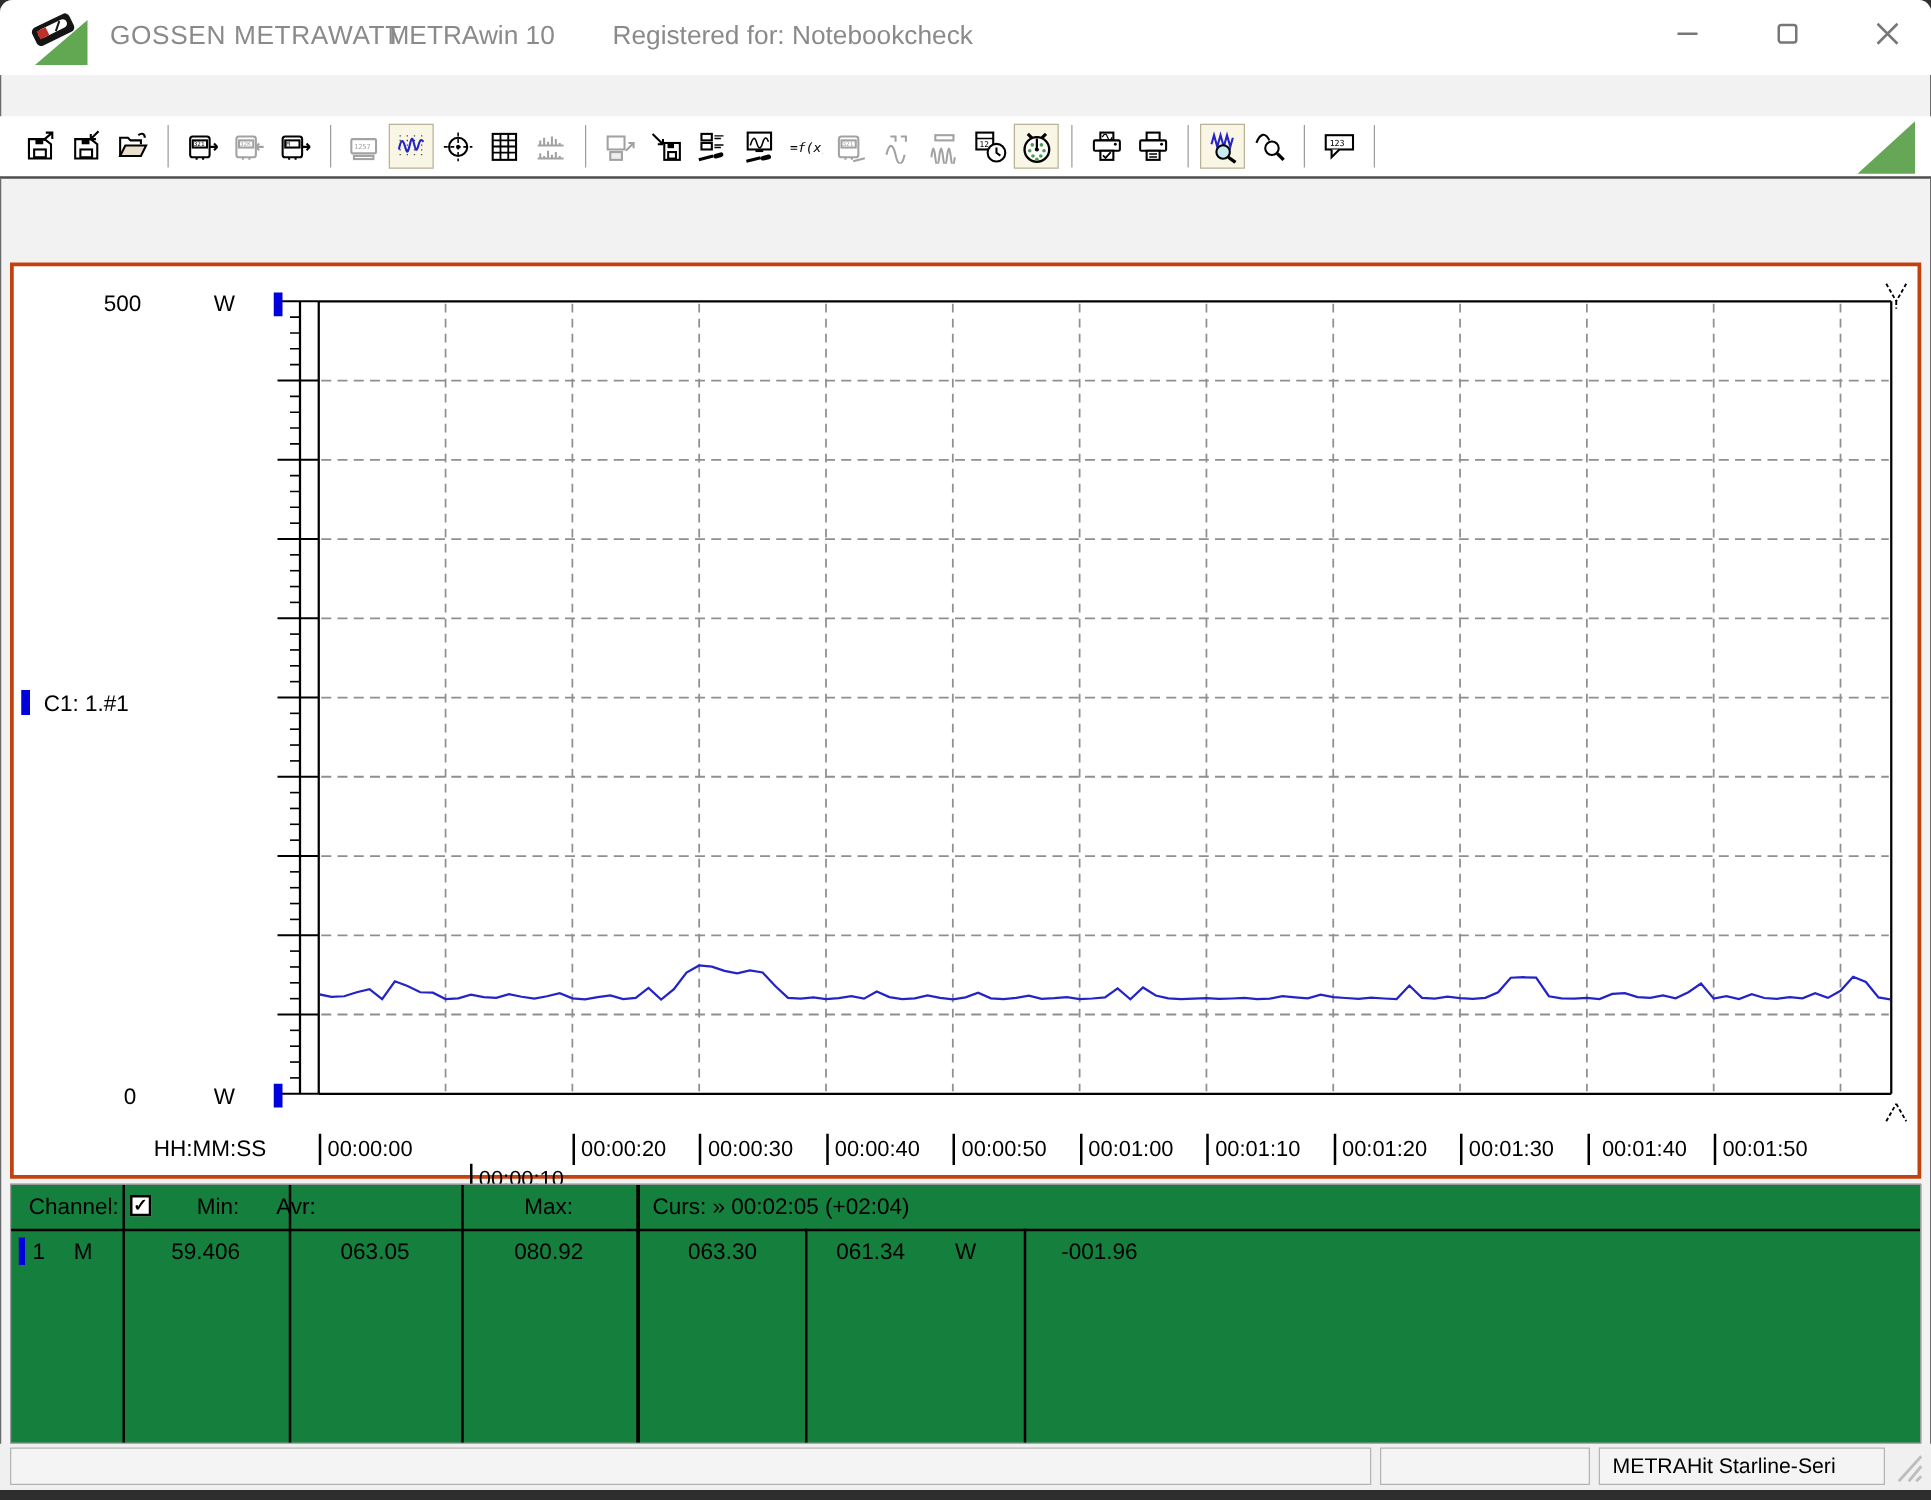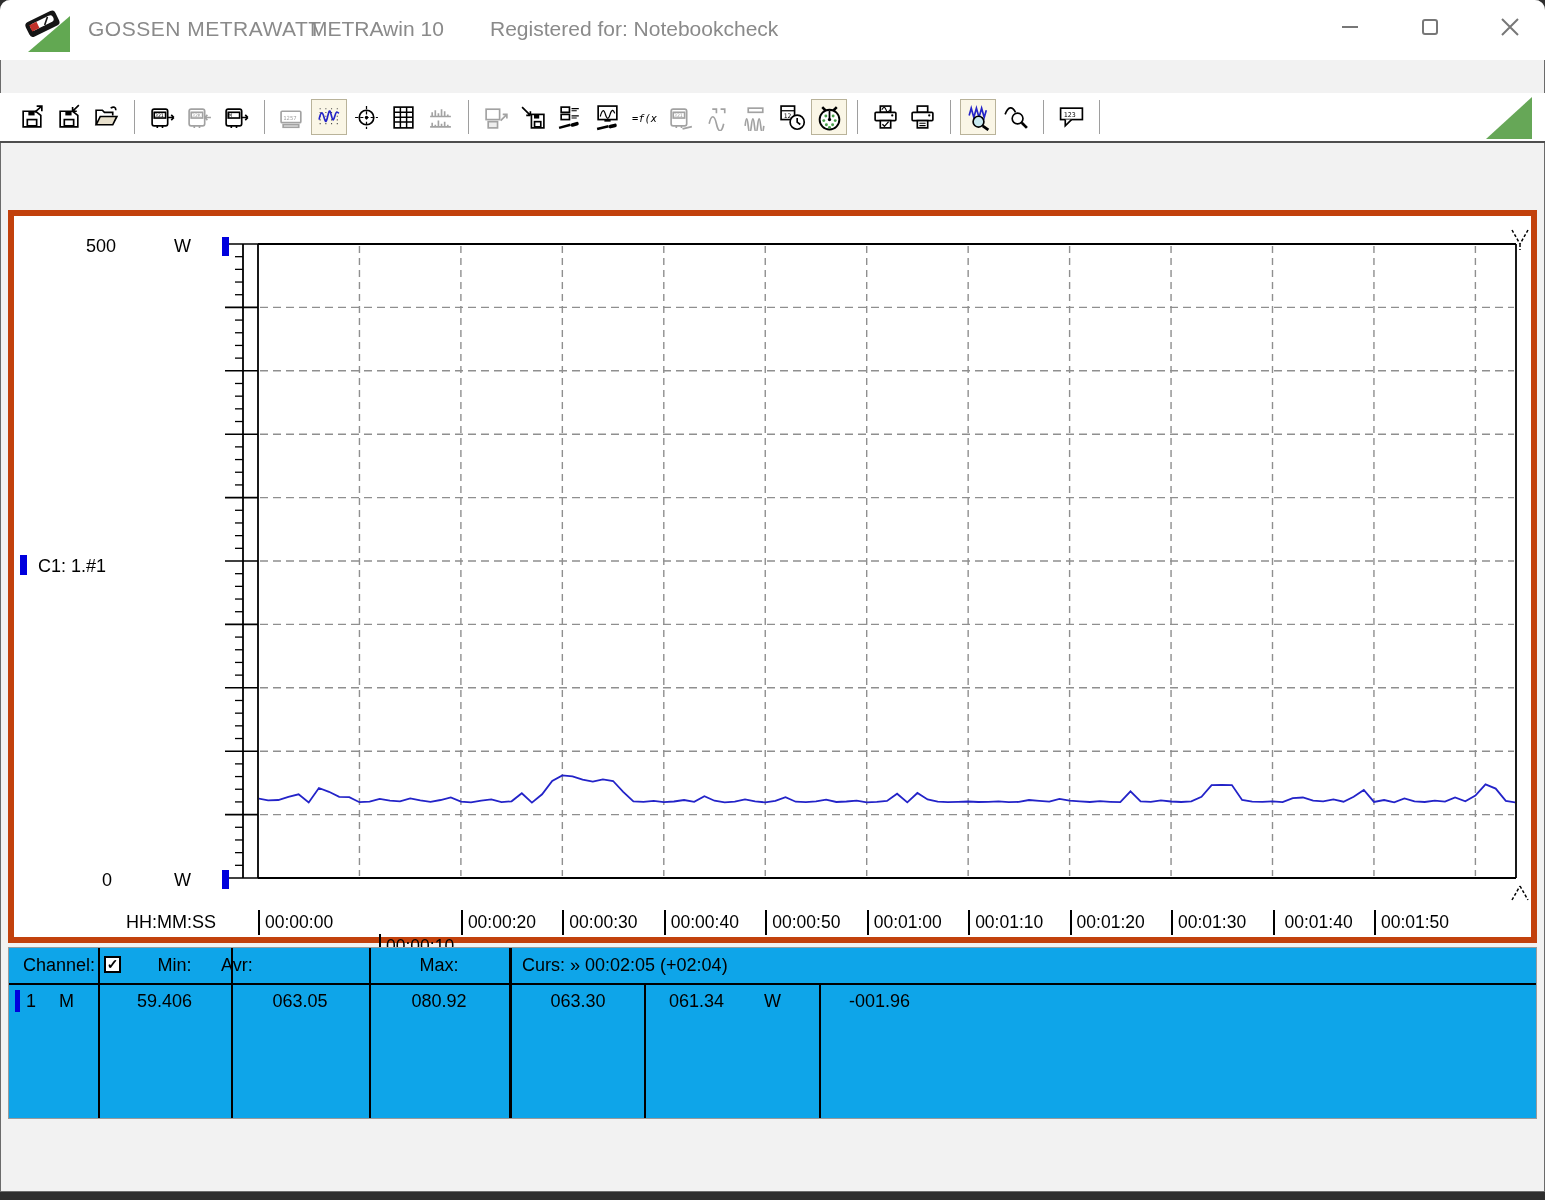--- a/index.html
+++ b/index.html
@@ -20,27 +20,27 @@
   
   .toolbar{position:absolute;left:0;top:93px;width:100%;height:50px;background:#ffffff;border-bottom:2px solid #4e4e4e;display:flex;align-items:center;padding-left:14px;box-sizing:border-box;}
   .tbtn{width:34px;height:34px;display:flex;align-items:center;justify-content:center;border:1px solid transparent;margin-right:1px;}
   .tbtn.sel{background:#faf6e6;border:1px solid #b9b39a;}
   .tsep{width:1px;height:34px;background:#9e9e9e;margin:0 9px;}
   .tri{position:absolute;right:13px;top:4px;width:0;height:0;border-left:46px solid transparent;border-bottom:42px solid #66a757;}
   
   .infobar{position:absolute;left:0;top:145px;width:100%;height:62px;background:#ffffff;font-size:18px;color:#000;}
   .infobar span{position:absolute;white-space:pre;}
   
-  .chart-panel{position:absolute;left:8px;top:210px;width:1529px;height:733px;background:#fff;border:6px solid #c2410c;box-sizing:border-box;}
+  .chart-panel{position:absolute;left:8px;top:210px;width:1529px;height:733px;background:#fff;border:3px solid #c2410c;box-sizing:border-box;}
   .chart-panel .lab{position:absolute;font-size:18px;color:#000;white-space:pre;}
   .axmark{position:absolute;width:7px;height:19px;}
   .xlab{position:absolute;top:694px;height:25px;font-size:17.5px;color:#000;border-left:2px solid #000;padding-left:5px;line-height:25px;white-space:pre;}
   .xaxis-name{position:absolute;left:112px;top:694px;font-size:18px;line-height:25px;color:#000;}
   
-  .table-panel{position:absolute;left:8px;top:947px;width:1529px;height:172px;background:#0ea5e9;border:1px solid #9a9a9a;box-sizing:border-box;font-size:18px;color:#000;}
+  .table-panel{position:absolute;left:8px;top:947px;width:1529px;height:208px;background:#15803d;border:1px solid #9a9a9a;box-sizing:border-box;font-size:18px;color:#000;}
   .tp-hline{position:absolute;left:0;top:35px;width:100%;height:2px;background:#000;}
   .tp-v{position:absolute;top:0;bottom:0;background:#000;}
   .tp-v.low{top:35px;}
   .tcell{position:absolute;white-space:pre;}
   .chk{position:absolute;left:95px;top:8px;width:17px;height:17px;background:#fff;border:2px solid #000;box-sizing:border-box;font-size:14px;line-height:12px;text-align:center;font-weight:bold;}
   .chanbar{position:absolute;left:6px;top:42px;width:5px;height:22px;background:#0000dd;}
   
   .statusbar{position:absolute;left:0;top:1155px;width:100%;height:37px;background:#f0f0f0;}
   .sb-panel{position:absolute;top:3px;height:30px;background:#f4f4f4;border:1px solid #b4b4b4;box-sizing:border-box;font-size:17px;color:#000;padding:4px 0 0 10px;}
   .grip{position:absolute;right:6px;top:4px;}
@@ -439,15 +439,27 @@
       <span class="tcell" style="left:50px;top:43px">M</span>
       <span class="tcell" style="left:89px;width:133px;top:43px;text-align:center">59.406</span>
       <span class="tcell" style="left:222px;width:138px;top:43px;text-align:center">063.05</span>
       <span class="tcell" style="left:360px;width:140px;top:43px;text-align:center">080.92</span>
       <span class="tcell" style="left:503px;width:132px;top:43px;text-align:center">063.30</span>
       <span class="tcell" style="left:660px;top:43px">061.34</span>
       <span class="tcell" style="left:755px;top:43px">W</span>
       <span class="tcell" style="left:840px;top:43px">-001.96</span>
     </div>
 
+    <div class="statusbar">
+      <div class="sb-panel" style="left:8px;width:1089px"></div>
+      <div class="sb-panel" style="left:1104px;width:168px"></div>
+      <div class="sb-panel" style="left:1279px;width:229px">
+        <span>METRAHit Starline-Seri</span>
+      </div>
+      <span class="grip">
+        <svg width="26" height="28" viewBox="0 0 26 28">
+            <path d="M24 6 6 26 M24 14 14 26 M24 22 20 26" stroke="#bdbdbd" stroke-width="2.2" fill="none"></path>
+          </svg>
+      </span>
+    </div>
 
   </div>
 </div>
 
 </body></html>

